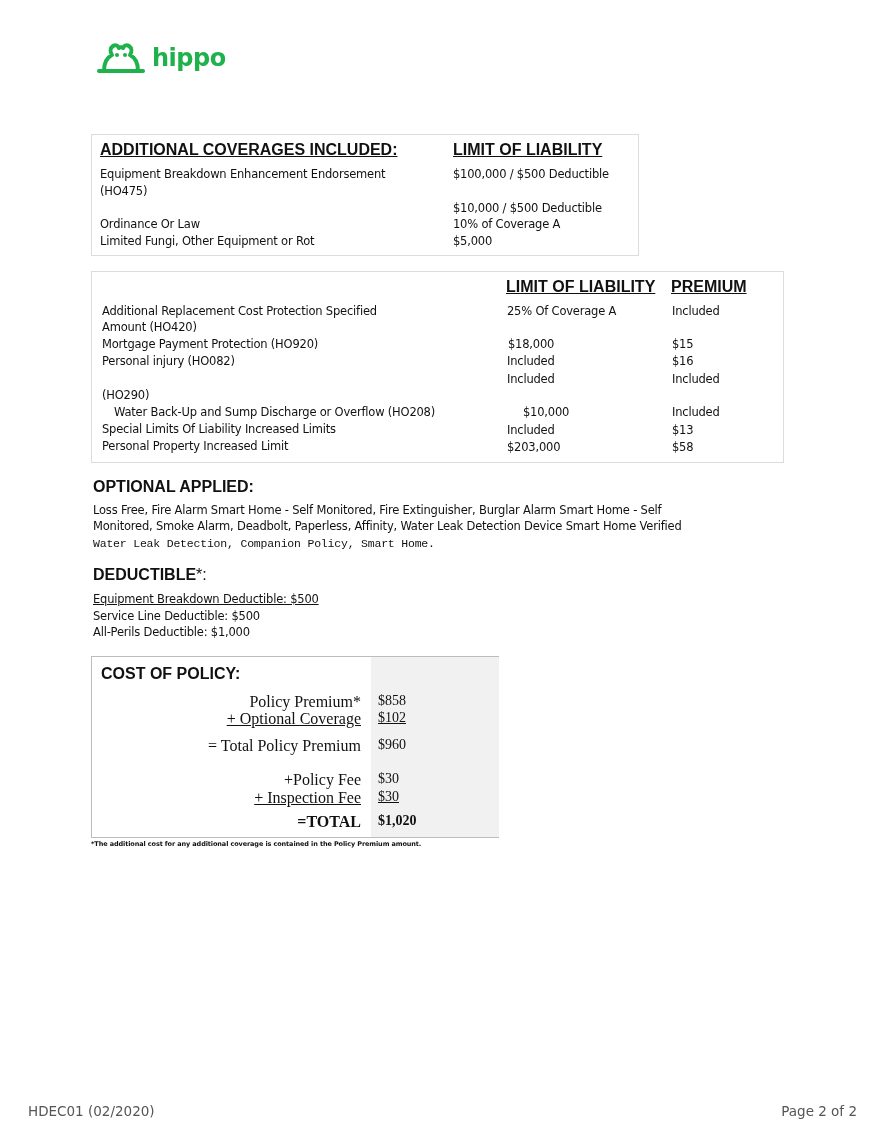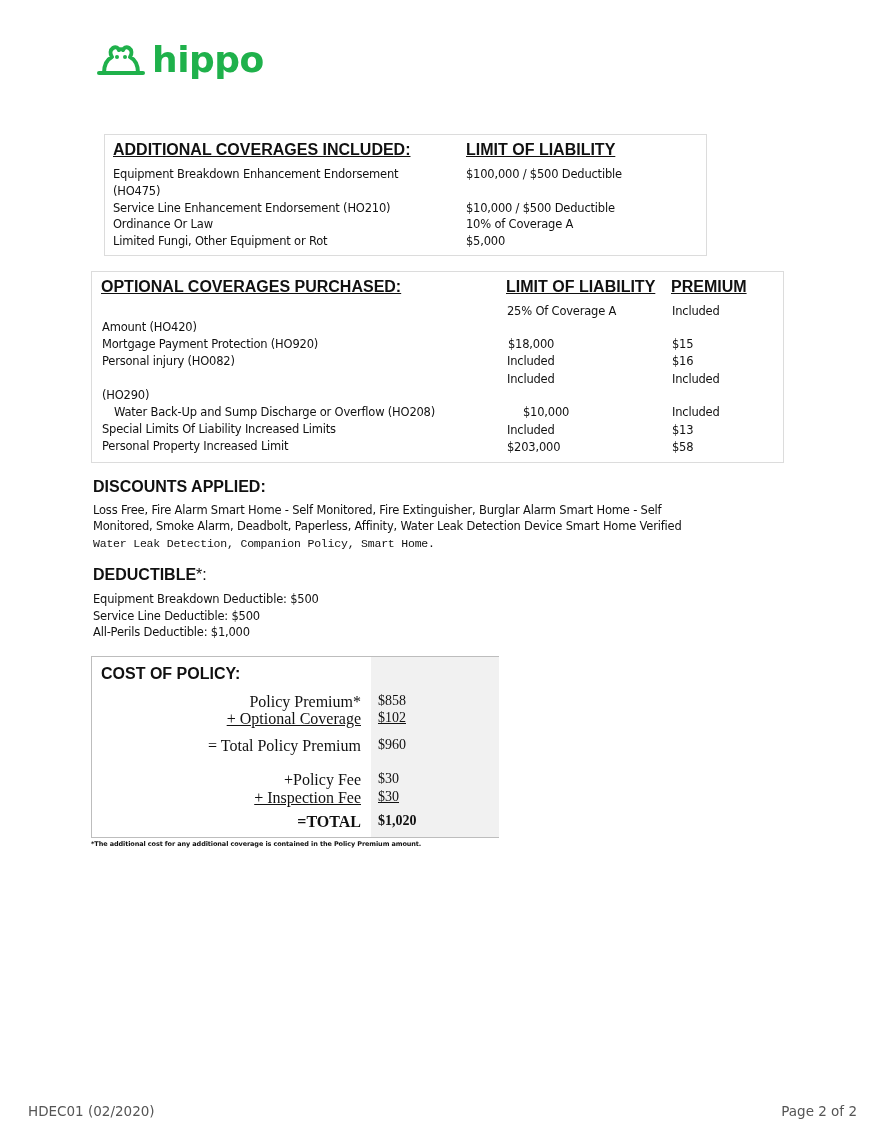--- a/index.html
+++ b/index.html
@@ -1,21 +1,21 @@
 <!DOCTYPE html>
 <html><head>
 <meta charset="utf-8">
 <style>
   * { box-sizing: border-box; margin: 0; padding: 0; }
   html, body { width: 885px; height: 1144px; background: #ffffff; }
   body { position: relative; font-family: "Liberation Sans", sans-serif; color: #111; overflow: hidden; }
 
   .logo { position: absolute; left: 96px; top: 42px; display: flex; align-items: center; gap: 6px; }
   .logo svg { display: block; }
-  .logo-text { font-family: "DejaVu Sans", sans-serif; font-weight: bold; font-size: 36px; color: #1fb14b; letter-spacing: -0.5px; line-height: 1; }
+  .logo-text { font-family: "DejaVu Sans", sans-serif; font-weight: bold; font-size: 24px; color: #1fb14b; letter-spacing: -0.5px; line-height: 1; }
 
   .box { position: absolute; border: 1px solid #dcdcdc; background: #fff; }
   .hdr { font-family: "Liberation Sans", sans-serif; font-weight: bold; font-size: 16px; text-decoration: underline; color: #111; }
   .cell { font-family: "DejaVu Sans", sans-serif; font-size: 11.5px; line-height: 17px; color: #111; letter-spacing: -0.2px; }
   .abs { position: absolute; }
 
   .section-title { position: absolute; font-family: "Liberation Sans", sans-serif; font-weight: bold; font-size: 16px; color: #111; }
   .para { position: absolute; font-family: "DejaVu Sans", sans-serif; font-size: 11.5px; line-height: 17px; color: #111; letter-spacing: -0.2px; }
 
   .cost-box { position: absolute; left: 91px; top: 656px; width: 408px; height: 182px; border: 1px solid #bdbdbd; background: #fff; }
@@ -38,43 +38,42 @@
     <g fill="none" stroke="#1fb14b" stroke-width="4" stroke-linecap="round" stroke-linejoin="round">
       <path d="M3 29 H47"></path>
       <path d="M8 29 C8 20 12 15 16 13 C14 10 14 6 17 4 C20 2 22 4 23 6 C24 5 26 5 27 6 C28 4 30 2 33 4 C36 6 36 10 34 13 C38 15 42 20 42 29"></path>
     </g>
     <circle cx="21" cy="13" r="2" fill="#1fb14b"></circle>
     <circle cx="29" cy="13" r="2" fill="#1fb14b"></circle>
   </svg>
   <span class="logo-text">hippo</span>
 </div>
 
-<div class="box" style="left:104px; top:134px; width:603px; height:122px;">
+<div class="box" style="left:91px; top:134px; width:548px; height:122px;">
   <div class="hdr abs" style="left:8px; top:6px;">ADDITIONAL COVERAGES INCLUDED:</div>
   <div class="hdr abs" style="left:361px; top:6px;">LIMIT OF LIABILITY</div>
 
   <div class="cell abs" style="left:8px; top:31px;">Equipment Breakdown Enhancement Endorsement</div>
   <div class="cell abs" style="left:8px; top:48px;">(HO475)</div>
   <div class="cell abs" style="left:361px; top:31px;">$100,000 / $500 Deductible</div>
 
-  <div class="cell abs" style="left:8px; top:65px;">Service Line Enhancement Endorsement (HO210)</div>
   <div class="cell abs" style="left:361px; top:65px;">$10,000 / $500 Deductible</div>
 
   <div class="cell abs" style="left:8px; top:81px;">Ordinance Or Law</div>
   <div class="cell abs" style="left:361px; top:81px;">10% of Coverage A</div>
 
   <div class="cell abs" style="left:8px; top:98px;">Limited Fungi, Other Equipment or Rot</div>
   <div class="cell abs" style="left:361px; top:98px;">$5,000</div>
 </div>
 
 <div class="box" style="left:91px; top:271px; width:693px; height:192px;">
-  <div class="hdr abs" style="left:9px; top:6px;">OPTIONAL COVERAGES PURCHASED:</div>
   <div class="hdr abs" style="left:414px; top:6px;">LIMIT OF LIABILITY</div>
   <div class="hdr abs" style="left:579px; top:6px;">PREMIUM</div>
 
+  <div class="cell abs" style="left:10px; top:31px;">Additional Replacement Cost Protection Specified</div>
   <div class="cell abs" style="left:10px; top:47px;">Amount (HO420)</div>
   <div class="cell abs" style="left:415px; top:31px;">25% Of Coverage A</div>
   <div class="cell abs" style="left:580px; top:31px;">Included</div>
 
   <div class="cell abs" style="left:10px; top:64px;">Mortgage Payment Protection (HO920)</div>
   <div class="cell abs" style="left:416px; top:64px;">$18,000</div>
   <div class="cell abs" style="left:580px; top:64px;">$15</div>
 
   <div class="cell abs" style="left:10px; top:81px;">Personal injury (HO082)</div>
   <div class="cell abs" style="left:415px; top:81px;">Included</div>
@@ -90,29 +89,29 @@
 
   <div class="cell abs" style="left:10px; top:149px;">Special Limits Of Liability Increased Limits</div>
   <div class="cell abs" style="left:415px; top:150px;">Included</div>
   <div class="cell abs" style="left:580px; top:150px;">$13</div>
 
   <div class="cell abs" style="left:10px; top:166px;">Personal Property Increased Limit</div>
   <div class="cell abs" style="left:415px; top:167px;">$203,000</div>
   <div class="cell abs" style="left:580px; top:167px;">$58</div>
 </div>
 
-<div class="section-title" style="left:93px; top:478px;">DISCOUNTS APPLIED:</div>
+<div class="section-title" style="left:93px; top:478px;">OPTIONAL APPLIED:</div>
 <div class="para" style="left:93px; top:502px;">Loss Free, Fire Alarm Smart Home - Self Monitored, Fire Extinguisher, Burglar Alarm Smart Home - Self</div>
 <div class="para" style="left:93px; top:518px;">Monitored, Smoke Alarm, Deadbolt, Paperless, Affinity, Water Leak Detection Device Smart Home Verified</div>
 <div class="para" style="left:93px; top:535px;font-family:Liberation Mono, monospace;">Water Leak Detection, Companion Policy, Smart Home.</div>
 
 <div class="section-title" style="left:93px; top:566px;">
   <span>DEDUCTIBLE</span><span style="font-weight:normal;">*:</span>
 </div>
-<div class="para" style="left:93px; top:591px;">Equipment Breakdown Deductible: $500</div>
+<div class="para" style="left:93px; top:591px;text-decoration:underline;">Equipment Breakdown Deductible: $500</div>
 <div class="para" style="left:93px; top:608px;">Service Line Deductible: $500</div>
 <div class="para" style="left:93px; top:624px;">All-Perils Deductible: $1,000</div>
 
 <div class="cost-box">
   <div class="cost-shade"></div>
   <div class="cost-title">COST OF POLICY:</div>
 
   <div class="cost-label" style="top:36px;">Policy Premium*</div>
   <div class="cost-val" style="top:36px;">$858</div>
 

